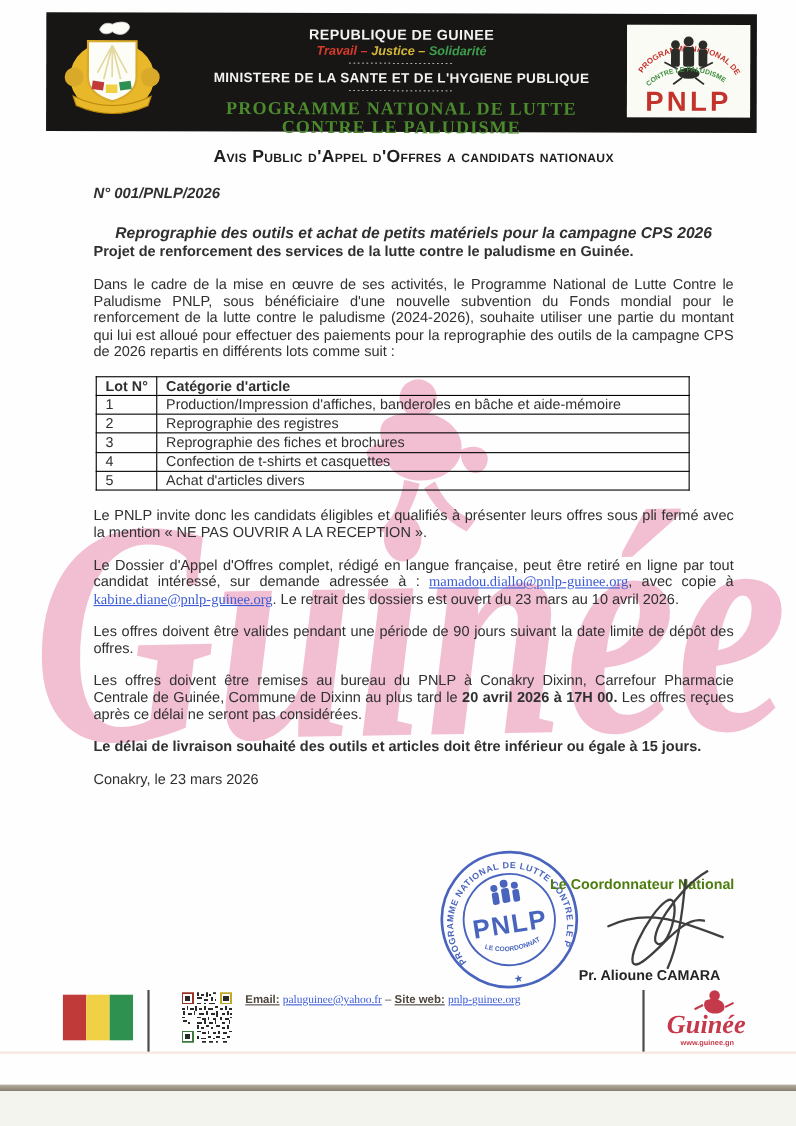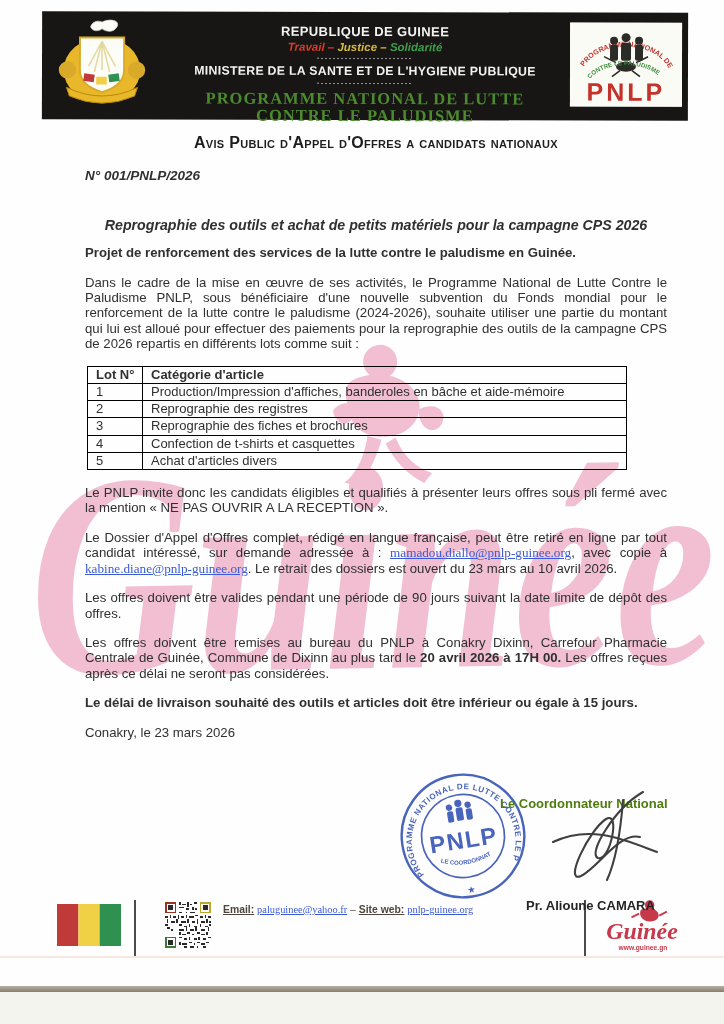--- a/index.html
+++ b/index.html
@@ -22,40 +22,40 @@
 
   
   .watermark { position:absolute; left:25px; top:338px; width:695px; height:375px;
                z-index:1; opacity:.5; transform:rotate(-1deg); pointer-events:none; }
 
   
   .content { position:absolute; left:85px; width:582px; top:134px; z-index:2;
              color:#303030; font-size:13.2px; line-height:1.17; }
   .doc-title { text-align:center; font-weight:bold; font-variant:small-caps;
                font-size:16px; color:#1e1e1e; letter-spacing:.3px; margin-bottom:15px; }
-  .ref { font-weight:bold; font-style:italic; font-size:13.5px; margin-bottom:33px; }
-  .subject { text-align:center; font-weight:bold; font-style:italic; font-size:14.2px; margin-bottom:12px; }
+  .ref { font-weight:bold; font-style:italic; font-size:13.5px; margin-bottom:20px; }
+  .subject { text-align:center; font-weight:bold; font-style:italic; font-size:14.2px; margin-bottom:1px; }
   .bold-line { font-weight:bold; margin-bottom:14px; }
   p.body { text-align:justify; margin-bottom:14px; }
 
   table.lots { border-collapse:collapse; width:540px; margin:6px 0 15px 2px;
                font-size:13px; color:#303030; }
   table.lots td, table.lots th { border:1px solid #000000; padding:0 4px 1px 8px;
                height:14.5px; text-align:left; font-weight:normal; vertical-align:middle; }
   table.lots th { font-weight:bold; }
   td.lotno, th.lotno { width:55px; }
 
   a.lnk { color:#3b5bd6; text-decoration:underline; cursor:pointer;font-family:Liberation Serif, serif; }
 
   .dateline { margin-top:2px; }
 
   
   .sig-title { position:absolute; left:500px; top:796px; width:175px; font-weight:bold;
                font-size:13px; color:#4d7c0f; z-index:4; }
-  .sig-name  { position:absolute; left:513px; top:898px; width:155px; text-align:center;
+  .sig-name  { position:absolute; left:513px; top:879px; width:155px; text-align:center;
                font-weight:bold; font-size:13px; color:#242424; z-index:5; }
   .stamp { position:absolute; left:388px; top:770px; width:150px; height:132px; z-index:3; opacity:.92; }
   .signature { position:absolute; left:503px; top:782px; width:165px; height:112px; z-index:4; }
 
   
   .footer { position:absolute; left:57px; top:898px; width:645px; display:flex;
             align-items:flex-start; z-index:2; }
   .flag { width:64px; height:42px; margin-top:6px; }
   .vdiv { width:2px; height:56px; background:#4b4b49; margin:2px 0 0 13px; }
   .qr { width:46px; height:46px; margin:4px 0 0 29px; }

